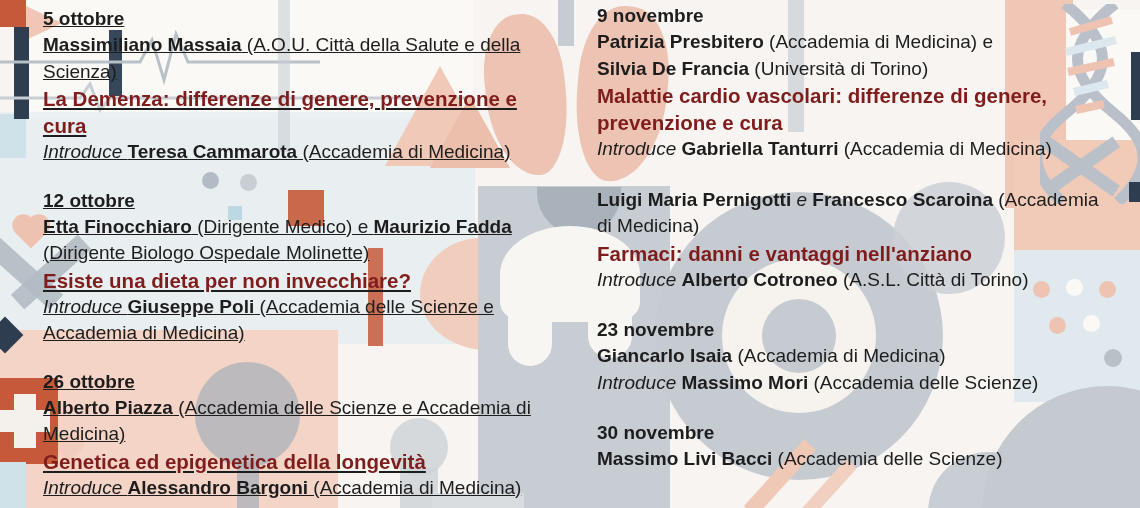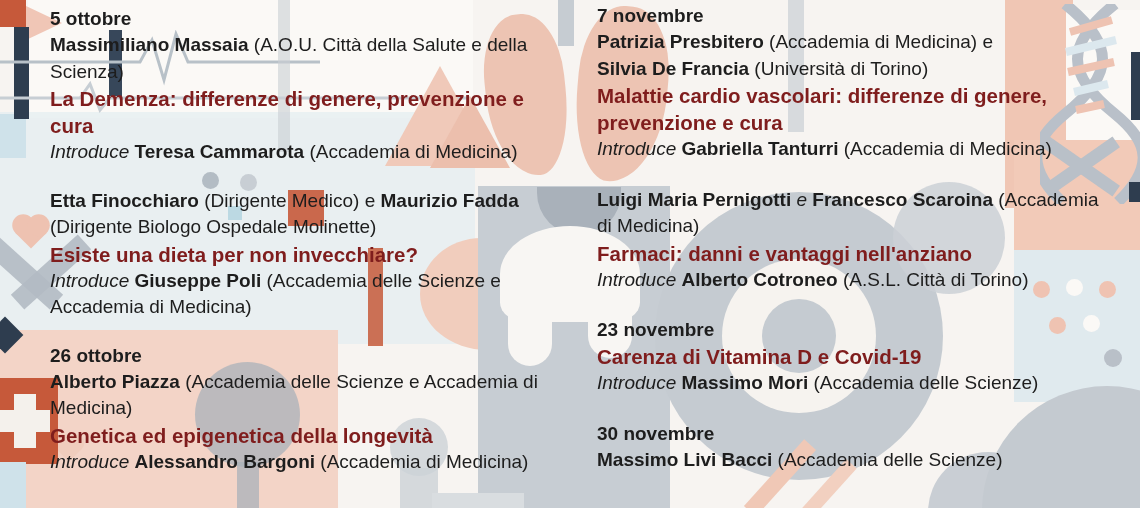--- a/index.html
+++ b/index.html
@@ -9,21 +9,21 @@
   }
   .bg{position:absolute;inset:0;z-index:0;}
   .shape{position:absolute;}
   .circle{border-radius:50%;}
   .heart{position:absolute;transform:rotate(-45deg);}
   .heart::before,.heart::after{content:"";position:absolute;width:100%;height:100%;border-radius:50%;background:inherit;}
   .heart::before{top:-50%;left:0;}
   .heart::after{left:50%;top:0;}
   .cross-v,.cross-h{position:absolute;background:#f4f1ec;}
   .col{position:absolute;z-index:2;width:515px;}
-  .col-left{left:50px;top:6px;}
+  .col-left{left:43px;top:6px;text-decoration:underline;}
   .col-right{left:597px;top:3px;}
   .event{margin:0;}
   .col-left .event + .event{margin-top:22px;}
   .col-right .event + .event{margin-top:24px;}
   .date{font-size:19px;font-weight:700;line-height:26px;margin:0;}
   .line{font-size:19px;line-height:26.5px;margin:0;}
   .title{font-size:20.5px;font-weight:700;line-height:27px;color:#7f1d1d;margin:0;}
   .b{font-weight:700;text-align:right;}
   .i{font-style:italic;}
 </style>
@@ -137,52 +137,53 @@
   <div class="col col-left">
 
     <section class="event">
       <h3 class="date">5 ottobre</h3>
       <p class="line"><span class="b">Massimiliano Massaia</span><span> (A.O.U. Città della Salute e della Scienza)</span></p>
       <h4 class="title">La Demenza: differenze di genere, prevenzione e cura</h4>
       <p class="line"><span class="i">Introduce </span><span class="b">Teresa Cammarota</span><span> (Accademia di Medicina)</span></p>
     </section>
 
     <section class="event">
+      <h3 class="date">12 ottobre</h3>
       <p class="line"><span class="b">Etta Finocchiaro</span><span> (Dirigente Medico) e </span><span class="b">Maurizio Fadda</span><span> (Dirigente Biologo Ospedale Molinette)</span></p>
       <h4 class="title">Esiste una dieta per non invecchiare?</h4>
       <p class="line"><span class="i">Introduce </span><span class="b">Giuseppe Poli</span><span> (Accademia delle Scienze e Accademia di Medicina)</span></p>
     </section>
 
     <section class="event">
       <h3 class="date">26 ottobre</h3>
       <p class="line"><span class="b">Alberto Piazza</span><span> (Accademia delle Scienze e Accademia di Medicina)</span></p>
       <h4 class="title">Genetica ed epigenetica della longevità</h4>
       <p class="line"><span class="i">Introduce </span><span class="b">Alessandro Bargoni</span><span> (Accademia di Medicina)</span></p>
     </section>
 
   </div>
 
   <div class="col col-right">
 
     <section class="event">
-      <h3 class="date">7 novembre</h3>
+      <h3 class="date">9 novembre</h3>
       <p class="line"><span class="b">Patrizia  Presbitero</span><span> (Accademia di Medicina) e</span><br><span class="b">Silvia De Francia</span><span> (Università di Torino)</span></p>
       <h4 class="title">Malattie cardio vascolari: differenze di genere, prevenzione e cura</h4>
       <p class="line"><span class="i">Introduce </span><span class="b">Gabriella Tanturri</span><span> (Accademia di Medicina)</span></p>
     </section>
 
     <section class="event">
       <p class="line"><span class="b">Luigi Maria Pernigotti</span><span class="i"> e </span><span class="b">Francesco  Scaroina</span><span> (Accademia di Medicina)</span></p>
       <h4 class="title">Farmaci: danni e vantaggi nell'anziano</h4>
       <p class="line"><span class="i">Introduce </span><span class="b">Alberto Cotroneo</span><span> (A.S.L. Città di Torino)</span></p>
     </section>
 
     <section class="event">
       <h3 class="date">23 novembre</h3>
-      <h4 class="title">Carenza di Vitamina D e Covid-19</h4>
+      <p class="line"><span class="b">Giancarlo Isaia</span><span> (Accademia di Medicina)</span></p>
       <p class="line"><span class="i">Introduce </span><span class="b">Massimo Mori</span><span> (Accademia delle Scienze)</span></p>
     </section>
 
     <section class="event">
       <h3 class="date">30 novembre</h3>
       <p class="line"><span class="b">Massimo Livi Bacci</span><span> (Accademia delle Scienze)</span></p>
     </section>
 
   </div>
 </div>

